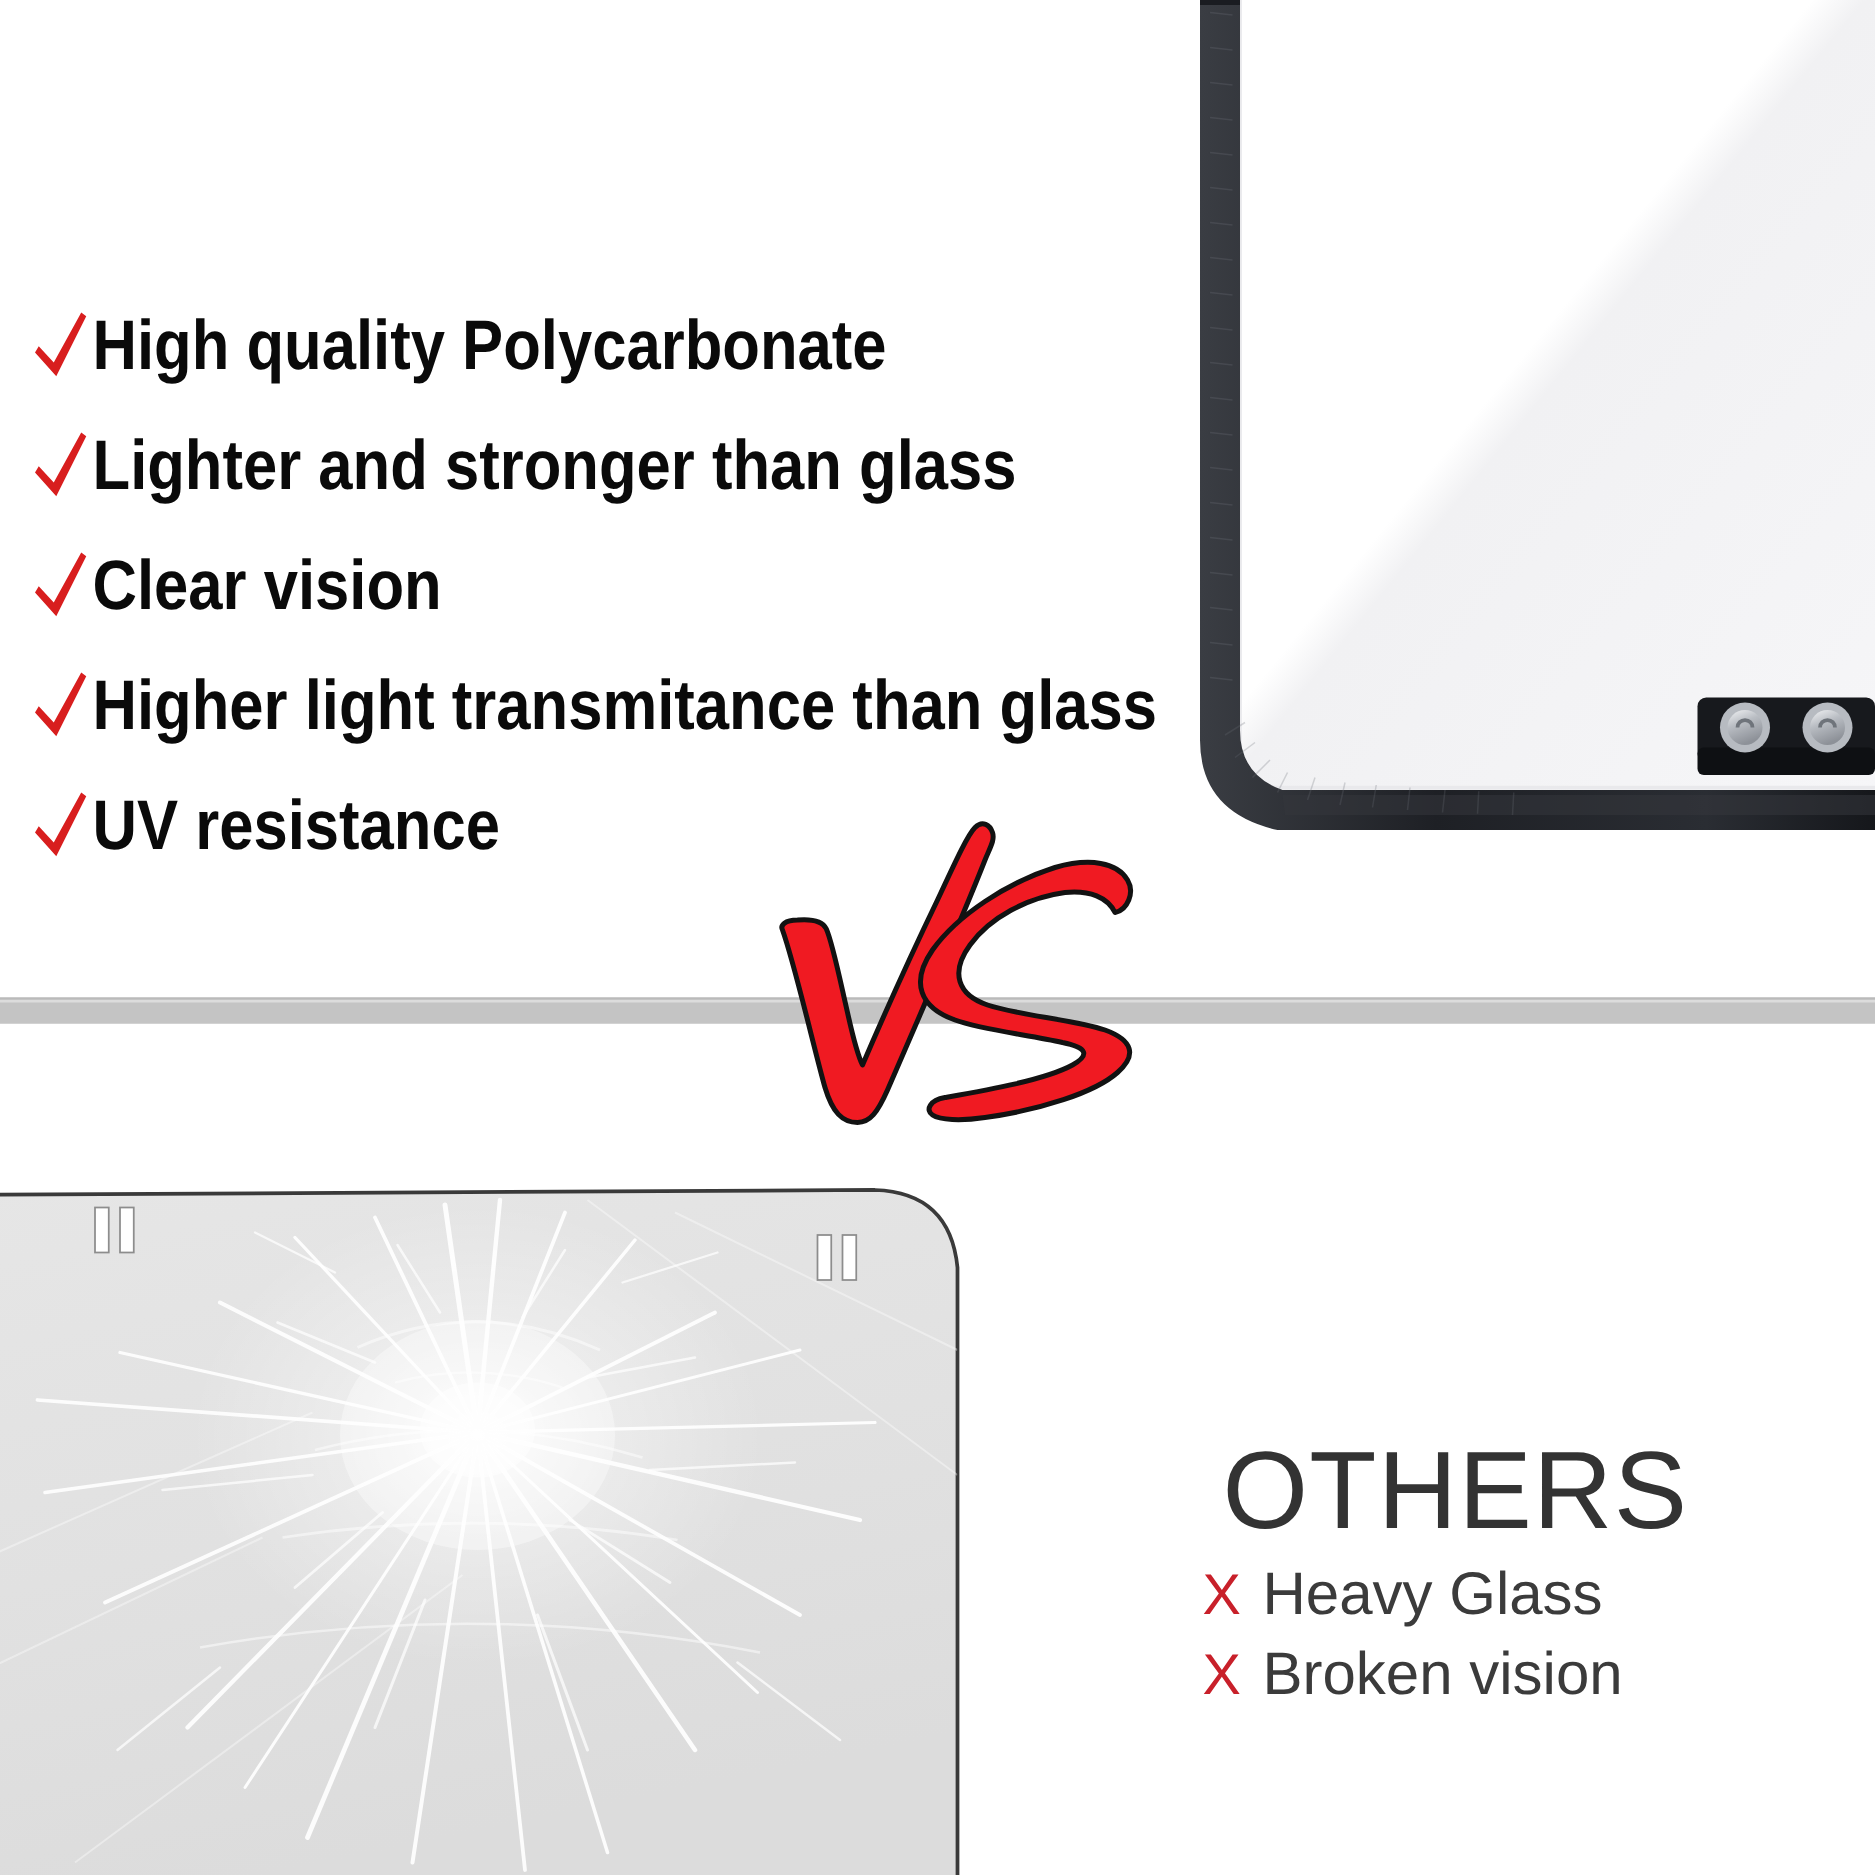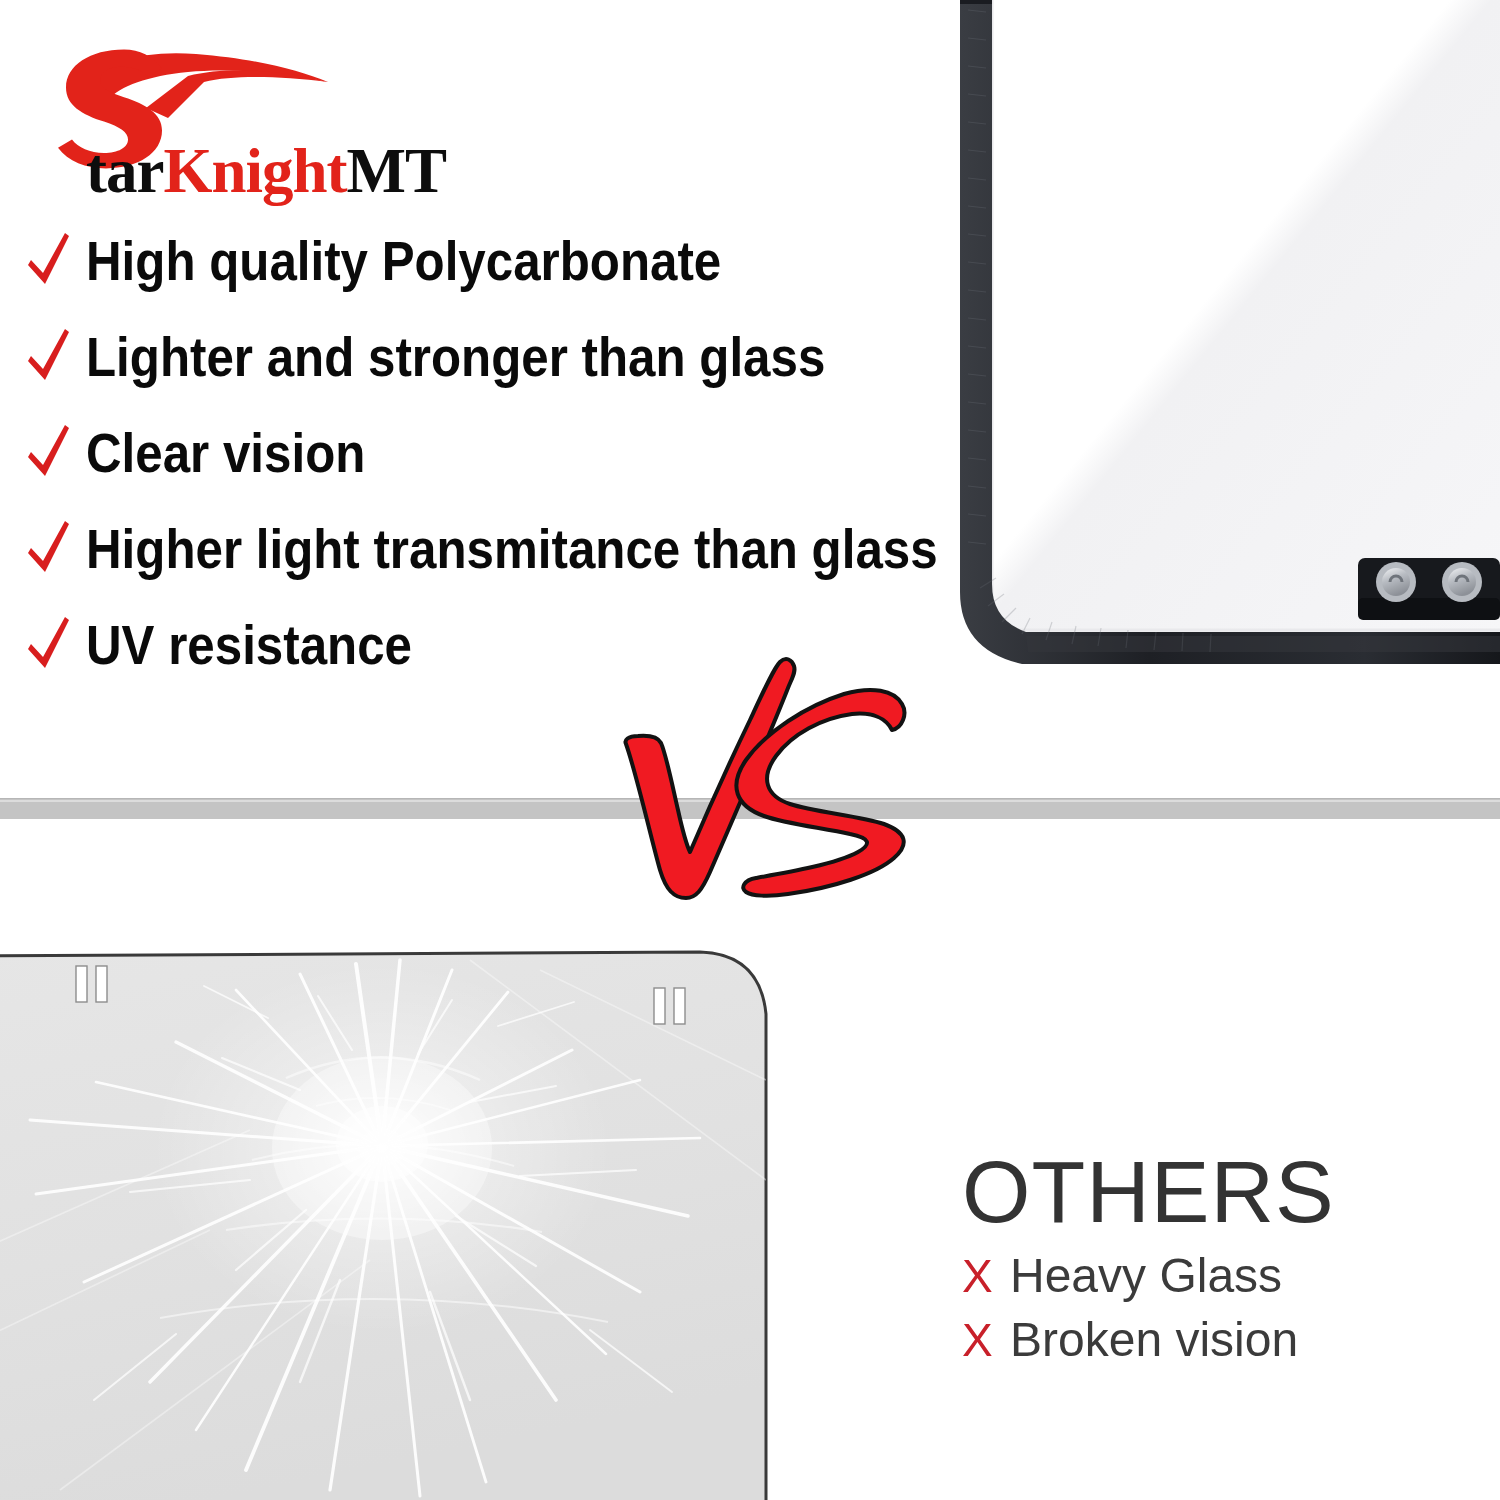--- a/index.html
+++ b/index.html
@@ -41,22 +41,21 @@
   #feature-list {
     position: absolute;
     left: 22px;
     top: 212px;
     width: 940px;
   }
   .feature-row {
     position: relative;
     height: 96px;
     display: flex;
-    align-items: center;
-    gap: 12px;
+    align-items: flex-end;
   }
   .check-icon {
     width: 52px;
     height: 62px;
     flex: 0 0 52px;
     position: relative;
   }
   .check-icon svg { display: block; }
   .feature-text {
     font-family: "Liberation Sans Narrow", "Liberation Sans", sans-serif;
@@ -130,21 +129,21 @@
     top: 1148px;
     width: 470px;
   }
   #others-title {
     font-family: "Liberation Sans", sans-serif;
     font-weight: normal;
     font-size: 88px;
     color: #333333;
     letter-spacing: 1px;
     line-height: 1;
-    margin: 0 0 16px 0;
+    margin: 0 0 16px 16px;
   }
   .con-row {
     display: flex;
     align-items: baseline;
     height: 64px;
   }
   .con-x {
     font-family: "Liberation Sans", sans-serif;
     font-size: 46px;
     font-weight: normal;
@@ -160,36 +159,20 @@
     color: #3b3b3b;
     white-space: nowrap;
     line-height: 1;
   }
 </style>
 </head>
 <body>
 
 <div id="page">
 
-  <div id="brand-logo">
-    <svg width="600" height="140" viewBox="0 0 600 140">
-
-      <path d="M56 48 C72 18 120 8 168 12 C230 17 270 28 300 40 C250 30 200 26 160 30 C120 34 92 44 80 58 Z" fill="#E2231A"></path>
-      <path d="M300 40 C250 34 205 33 176 40 L140 76 L118 66 L160 34 C200 24 255 28 300 40 Z" fill="#E2231A"></path>
-
-      <path d="M96 24 C62 24 38 42 38 66 C38 86 54 96 76 104 C92 110 100 116 100 124
-               C100 133 90 139 76 139 C62 139 50 133 44 124 L30 133
-               C40 148 58 156 78 156 C110 156 134 139 134 114 C134 95 118 85 96 77
-               C80 71 72 66 72 58 C72 49 81 43 94 43 C105 43 114 47 120 54 L134 45
-               C124 31 112 24 96 24 Z" fill="#E2231A" transform="translate(0,-14) scale(1,0.9)"></path>
-    </svg>
-    <div id="brand-wordmark">
-      <span class="wm-black">tar</span><span class="wm-red">Knight</span><span class="wm-black">MT</span>
-    </div>
-  </div>
 
   <div id="feature-list">
 
     <div class="feature-row">
       <span class="check-icon">
         <svg width="52" height="62" viewBox="0 0 52 62">
           <path d="M6 36 L9 31 L21 44 L43 4 L47 7 L23 55 Z" fill="#D81E1E"></path>
         </svg>
       </span>
       <span class="feature-text">High quality Polycarbonate</span>

